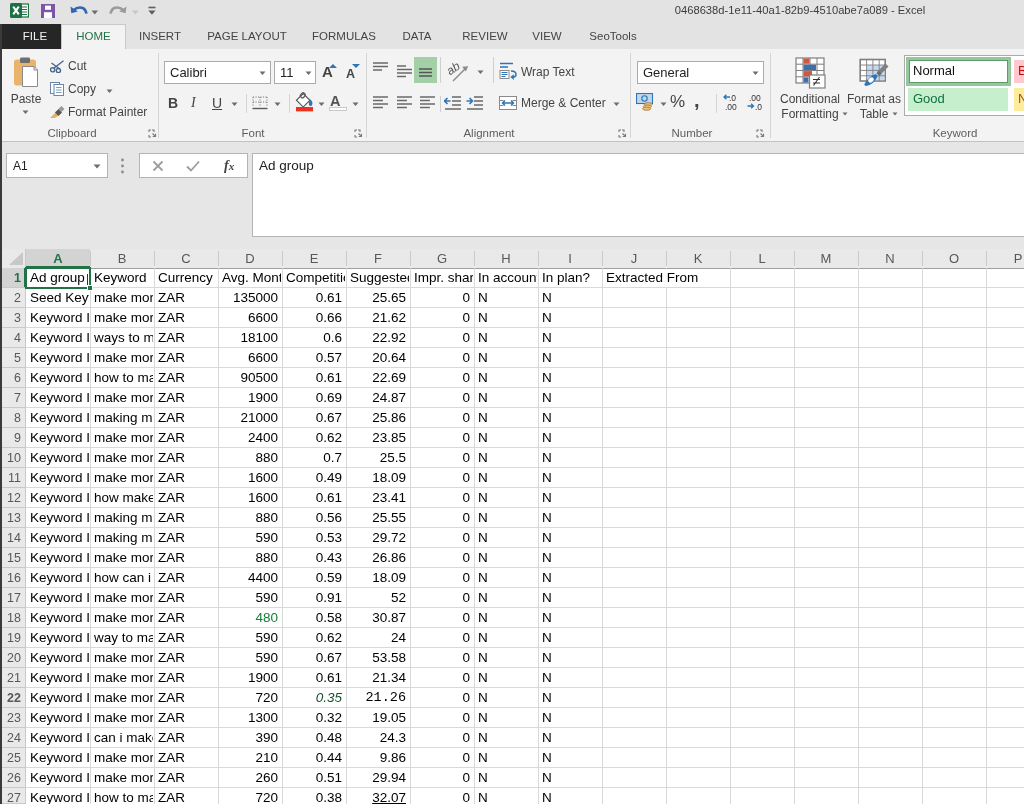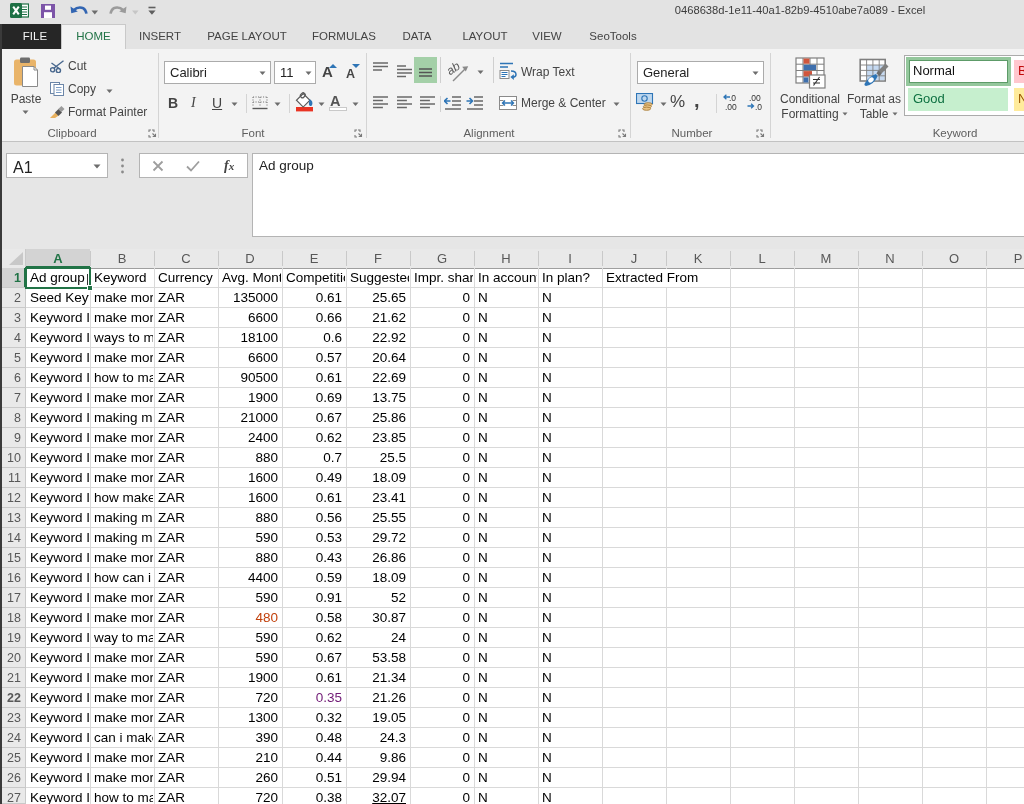--- a/index.html
+++ b/index.html
@@ -36,21 +36,21 @@
 </svg>
 <div class="tx" style="left:672px;top:4px;width:256px;text-align:center;font-size:11.2px;color:#3c3c3c;">0468638d-1e11-40a1-82b9-4510abe7a089 - Excel</div>
 <div class="abs" style="left:0;top:24px;width:61px;height:25px;background:#262626;"></div>
 <div class="tx" style="left:0;top:30px;width:70px;text-align:center;font-size:11.5px;color:#f5f5f5;">FILE</div>
 <div class="abs" style="left:61px;top:24px;width:65px;height:25px;background:#f3f3f3;border:1px solid #c9c9c9;border-bottom:none;box-sizing:border-box;"></div>
 <div class="tx" style="left:61px;top:30px;width:65px;text-align:center;font-size:11.5px;color:#217346;">HOME</div>
 <div class="tx" style="left:100px;top:30px;width:120px;text-align:center;font-size:11.5px;color:#444;">INSERT</div>
 <div class="tx" style="left:187px;top:30px;width:120px;text-align:center;font-size:11.5px;color:#444;">PAGE LAYOUT</div>
 <div class="tx" style="left:284px;top:30px;width:120px;text-align:center;font-size:11.5px;color:#444;">FORMULAS</div>
 <div class="tx" style="left:357px;top:30px;width:120px;text-align:center;font-size:11.5px;color:#444;">DATA</div>
-<div class="tx" style="left:425px;top:30px;width:120px;text-align:center;font-size:11.5px;color:#444;">LAYOUT</div>
+<div class="tx" style="left:425px;top:30px;width:120px;text-align:center;font-size:11.5px;color:#444;">REVIEW</div>
 <div class="tx" style="left:487px;top:30px;width:120px;text-align:center;font-size:11.5px;color:#444;">VIEW</div>
 <div class="tx" style="left:553px;top:30px;width:120px;text-align:center;font-size:11.5px;color:#444;">SeoTools</div>
 <div class="abs" style="left:0;top:49px;width:1024px;height:92px;background:#f3f3f3;"></div>
 <div class="abs" style="left:0;top:141px;width:1024px;height:2px;background:#c2c2c2;"></div>
 <div class="abs" style="left:158px;top:53px;width:1px;height:85px;background:#d4d4d4;"></div>
 <div class="abs" style="left:366px;top:53px;width:1px;height:85px;background:#d4d4d4;"></div>
 <div class="abs" style="left:630px;top:53px;width:1px;height:85px;background:#d4d4d4;"></div>
 <div class="abs" style="left:770px;top:53px;width:1px;height:85px;background:#d4d4d4;"></div>
 <svg class="abs" style="left:13px;top:57px" width="27" height="31" viewBox="0 0 27 31">
 <rect x="1" y="2.5" width="22" height="26" rx="2.5" fill="#e9b469"></rect>
@@ -288,21 +288,21 @@
 <div class="tx" style="left:913px;top:63px;font-size:13px;color:#111;">Normal</div>
 <div class="abs" style="left:908px;top:88px;width:100px;height:23px;background:#c6efce;"></div>
 <div class="tx" style="left:913px;top:91px;font-size:13px;color:#0d7041;">Good</div>
 <div class="abs" style="left:1014px;top:60px;width:10px;height:23px;background:#ffc7ce;"></div>
 <div class="tx" style="left:1018px;top:63px;font-size:13px;color:#c10a0a;">B</div>
 <div class="abs" style="left:1014px;top:88px;width:10px;height:23px;background:#ffeb9c;"></div>
 <div class="tx" style="left:1018px;top:91px;font-size:13px;color:#9c5700;">N</div>
 <div class="tx" style="left:905px;top:127px;width:100px;text-align:center;font-size:11.5px;color:#5e5e5e;">Keyword</div>
 <div class="abs" style="left:0;top:142px;width:1024px;height:107px;background:#e6e6e6;"></div>
 <div class="abs" style="left:6px;top:153px;width:102px;height:25px;background:#fff;border:1px solid #b4b4b4;box-sizing:border-box;"></div>
-<div class="tx" style="left:13px;top:159px;font-size:16px;color:#222;">A1</div>
+<div class="tx" style="left:13px;top:159px;font-size:12px;color:#222;">A1</div>
 <svg class="abs" style="left:93px;top:164px" width="8" height="6" viewBox="0 0 8 6">
     <path d="M0.5 0.5 l7 0 l-3.5 4.0 z" fill="#6d6d6d"></path>
   </svg>
 <svg class="abs" style="left:120px;top:158px" width="5" height="16" viewBox="0 0 5 16">
 <circle cx="2.5" cy="2" r="1.4" fill="#8a8a8a"></circle>
     <circle cx="2.5" cy="8" r="1.4" fill="#8a8a8a"></circle>
     <circle cx="2.5" cy="14" r="1.4" fill="#8a8a8a"></circle>
 </svg>
 <div class="abs" style="left:139px;top:153px;width:109px;height:25px;background:#fff;border:1px solid #b4b4b4;box-sizing:border-box;"></div>
 <svg class="abs" style="left:152px;top:160px" width="12" height="12" viewBox="0 0 12 12">
@@ -528,21 +528,21 @@
 <div class="tx" style="left:282px;top:370px;width:60px;overflow:hidden;text-align:right;font-size:13.5px;color:#000;">0.61</div>
 <div class="tx" style="left:346px;top:370px;width:60px;overflow:hidden;text-align:right;font-size:13.5px;color:#000;">22.69</div>
 <div class="tx" style="left:410px;top:370px;width:60px;overflow:hidden;text-align:right;font-size:13.5px;color:#000;">0</div>
 <div class="tx" style="left:478px;top:370px;width:59px;overflow:hidden;font-size:13.5px;color:#000;">N</div>
 <div class="tx" style="left:542px;top:370px;width:59px;overflow:hidden;font-size:13.5px;color:#000;">N</div>
 <div class="tx" style="left:30px;top:390px;width:59px;overflow:hidden;font-size:13.5px;color:#000;">Keyword Ideas</div>
 <div class="tx" style="left:94px;top:390px;width:59px;overflow:hidden;font-size:13.5px;color:#000;">make more money</div>
 <div class="tx" style="left:158px;top:390px;width:59px;overflow:hidden;font-size:13.5px;color:#000;">ZAR</div>
 <div class="tx" style="left:218px;top:390px;width:60px;overflow:hidden;text-align:right;font-size:13.5px;color:#000;">1900</div>
 <div class="tx" style="left:282px;top:390px;width:60px;overflow:hidden;text-align:right;font-size:13.5px;color:#000;">0.69</div>
-<div class="tx" style="left:346px;top:390px;width:60px;overflow:hidden;text-align:right;font-size:13.5px;color:#000;">13.75</div>
+<div class="tx" style="left:346px;top:390px;width:60px;overflow:hidden;text-align:right;font-size:13.5px;color:#000;">24.87</div>
 <div class="tx" style="left:410px;top:390px;width:60px;overflow:hidden;text-align:right;font-size:13.5px;color:#000;">0</div>
 <div class="tx" style="left:478px;top:390px;width:59px;overflow:hidden;font-size:13.5px;color:#000;">N</div>
 <div class="tx" style="left:542px;top:390px;width:59px;overflow:hidden;font-size:13.5px;color:#000;">N</div>
 <div class="tx" style="left:30px;top:410px;width:59px;overflow:hidden;font-size:13.5px;color:#000;">Keyword Ideas</div>
 <div class="tx" style="left:94px;top:410px;width:59px;overflow:hidden;font-size:13.5px;color:#000;">making money</div>
 <div class="tx" style="left:158px;top:410px;width:59px;overflow:hidden;font-size:13.5px;color:#000;">ZAR</div>
 <div class="tx" style="left:218px;top:410px;width:60px;overflow:hidden;text-align:right;font-size:13.5px;color:#000;">21000</div>
 <div class="tx" style="left:282px;top:410px;width:60px;overflow:hidden;text-align:right;font-size:13.5px;color:#000;">0.67</div>
 <div class="tx" style="left:346px;top:410px;width:60px;overflow:hidden;text-align:right;font-size:13.5px;color:#000;">25.86</div>
 <div class="tx" style="left:410px;top:410px;width:60px;overflow:hidden;text-align:right;font-size:13.5px;color:#000;">0</div>
@@ -625,21 +625,21 @@
 <div class="tx" style="left:158px;top:590px;width:59px;overflow:hidden;font-size:13.5px;color:#000;">ZAR</div>
 <div class="tx" style="left:218px;top:590px;width:60px;overflow:hidden;text-align:right;font-size:13.5px;color:#000;">590</div>
 <div class="tx" style="left:282px;top:590px;width:60px;overflow:hidden;text-align:right;font-size:13.5px;color:#000;">0.91</div>
 <div class="tx" style="left:346px;top:590px;width:60px;overflow:hidden;text-align:right;font-size:13.5px;color:#000;">52</div>
 <div class="tx" style="left:410px;top:590px;width:60px;overflow:hidden;text-align:right;font-size:13.5px;color:#000;">0</div>
 <div class="tx" style="left:478px;top:590px;width:59px;overflow:hidden;font-size:13.5px;color:#000;">N</div>
 <div class="tx" style="left:542px;top:590px;width:59px;overflow:hidden;font-size:13.5px;color:#000;">N</div>
 <div class="tx" style="left:30px;top:610px;width:59px;overflow:hidden;font-size:13.5px;color:#000;">Keyword Ideas</div>
 <div class="tx" style="left:94px;top:610px;width:59px;overflow:hidden;font-size:13.5px;color:#000;">make more money</div>
 <div class="tx" style="left:158px;top:610px;width:59px;overflow:hidden;font-size:13.5px;color:#000;">ZAR</div>
-<div class="tx" style="left:218px;top:610px;width:60px;overflow:hidden;text-align:right;font-size:13.5px;color:#c2410c;">480</div>
+<div class="tx" style="left:218px;top:610px;width:60px;overflow:hidden;text-align:right;font-size:13.5px;color:#15803d;">480</div>
 <div class="tx" style="left:282px;top:610px;width:60px;overflow:hidden;text-align:right;font-size:13.5px;color:#000;">0.58</div>
 <div class="tx" style="left:346px;top:610px;width:60px;overflow:hidden;text-align:right;font-size:13.5px;color:#000;">30.87</div>
 <div class="tx" style="left:410px;top:610px;width:60px;overflow:hidden;text-align:right;font-size:13.5px;color:#000;">0</div>
 <div class="tx" style="left:478px;top:610px;width:59px;overflow:hidden;font-size:13.5px;color:#000;">N</div>
 <div class="tx" style="left:542px;top:610px;width:59px;overflow:hidden;font-size:13.5px;color:#000;">N</div>
 <div class="tx" style="left:30px;top:630px;width:59px;overflow:hidden;font-size:13.5px;color:#000;">Keyword Ideas</div>
 <div class="tx" style="left:94px;top:630px;width:59px;overflow:hidden;font-size:13.5px;color:#000;">way to make money</div>
 <div class="tx" style="left:158px;top:630px;width:59px;overflow:hidden;font-size:13.5px;color:#000;">ZAR</div>
 <div class="tx" style="left:218px;top:630px;width:60px;overflow:hidden;text-align:right;font-size:13.5px;color:#000;">590</div>
 <div class="tx" style="left:282px;top:630px;width:60px;overflow:hidden;text-align:right;font-size:13.5px;color:#000;">0.62</div>
@@ -662,22 +662,22 @@
 <div class="tx" style="left:218px;top:670px;width:60px;overflow:hidden;text-align:right;font-size:13.5px;color:#000;">1900</div>
 <div class="tx" style="left:282px;top:670px;width:60px;overflow:hidden;text-align:right;font-size:13.5px;color:#000;">0.61</div>
 <div class="tx" style="left:346px;top:670px;width:60px;overflow:hidden;text-align:right;font-size:13.5px;color:#000;">21.34</div>
 <div class="tx" style="left:410px;top:670px;width:60px;overflow:hidden;text-align:right;font-size:13.5px;color:#000;">0</div>
 <div class="tx" style="left:478px;top:670px;width:59px;overflow:hidden;font-size:13.5px;color:#000;">N</div>
 <div class="tx" style="left:542px;top:670px;width:59px;overflow:hidden;font-size:13.5px;color:#000;">N</div>
 <div class="tx" style="left:30px;top:690px;width:59px;overflow:hidden;font-size:13.5px;color:#000;">Keyword Ideas</div>
 <div class="tx" style="left:94px;top:690px;width:59px;overflow:hidden;font-size:13.5px;color:#000;">make more money</div>
 <div class="tx" style="left:158px;top:690px;width:59px;overflow:hidden;font-size:13.5px;color:#000;">ZAR</div>
 <div class="tx" style="left:218px;top:690px;width:60px;overflow:hidden;text-align:right;font-size:13.5px;color:#000;">720</div>
-<div class="tx" style="left:282px;top:690px;width:60px;overflow:hidden;text-align:right;font-size:13.5px;color:#701a75;">0.35</div>
-<div class="tx" style="left:346px;top:690px;width:60px;overflow:hidden;text-align:right;font-size:13.5px;color:#000;">21.26</div>
+<div class="tx" style="left:282px;top:690px;width:60px;overflow:hidden;text-align:right;font-size:13.5px;color:#14532d;font-style:italic;">0.35</div>
+<div class="tx" style="left:346px;top:690px;width:60px;overflow:hidden;text-align:right;font-size:13.5px;color:#000;font-family:Liberation Mono, monospace;">21.26</div>
 <div class="tx" style="left:410px;top:690px;width:60px;overflow:hidden;text-align:right;font-size:13.5px;color:#000;">0</div>
 <div class="tx" style="left:478px;top:690px;width:59px;overflow:hidden;font-size:13.5px;color:#000;">N</div>
 <div class="tx" style="left:542px;top:690px;width:59px;overflow:hidden;font-size:13.5px;color:#000;">N</div>
 <div class="tx" style="left:30px;top:710px;width:59px;overflow:hidden;font-size:13.5px;color:#000;">Keyword Ideas</div>
 <div class="tx" style="left:94px;top:710px;width:59px;overflow:hidden;font-size:13.5px;color:#000;">make more money</div>
 <div class="tx" style="left:158px;top:710px;width:59px;overflow:hidden;font-size:13.5px;color:#000;">ZAR</div>
 <div class="tx" style="left:218px;top:710px;width:60px;overflow:hidden;text-align:right;font-size:13.5px;color:#000;">1300</div>
 <div class="tx" style="left:282px;top:710px;width:60px;overflow:hidden;text-align:right;font-size:13.5px;color:#000;">0.32</div>
 <div class="tx" style="left:346px;top:710px;width:60px;overflow:hidden;text-align:right;font-size:13.5px;color:#000;">19.05</div>
 <div class="tx" style="left:410px;top:710px;width:60px;overflow:hidden;text-align:right;font-size:13.5px;color:#000;">0</div>

